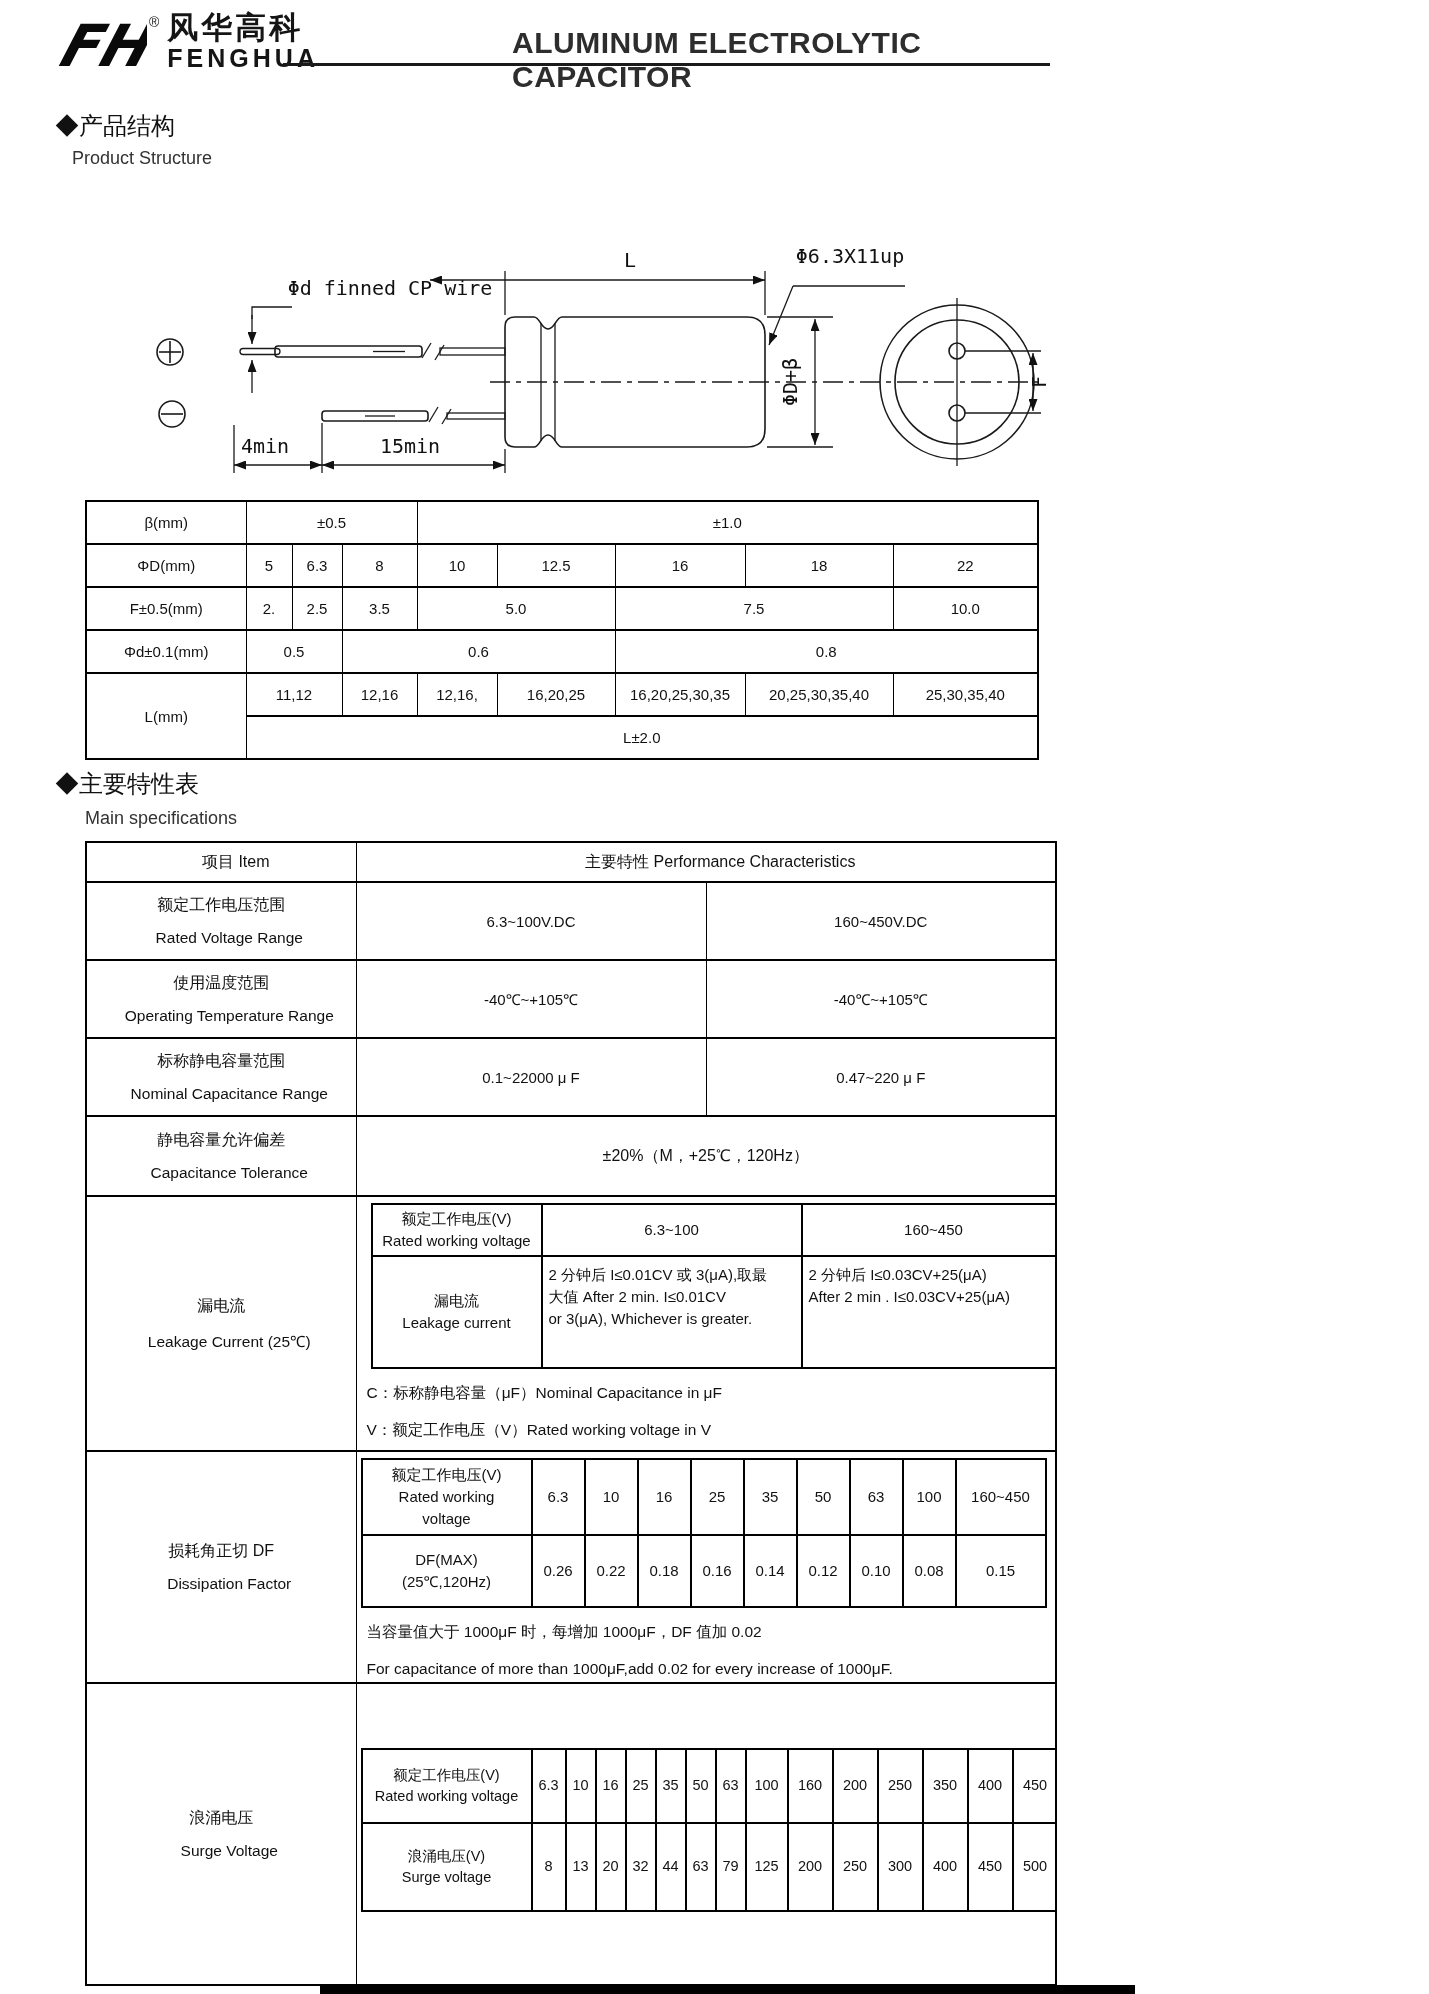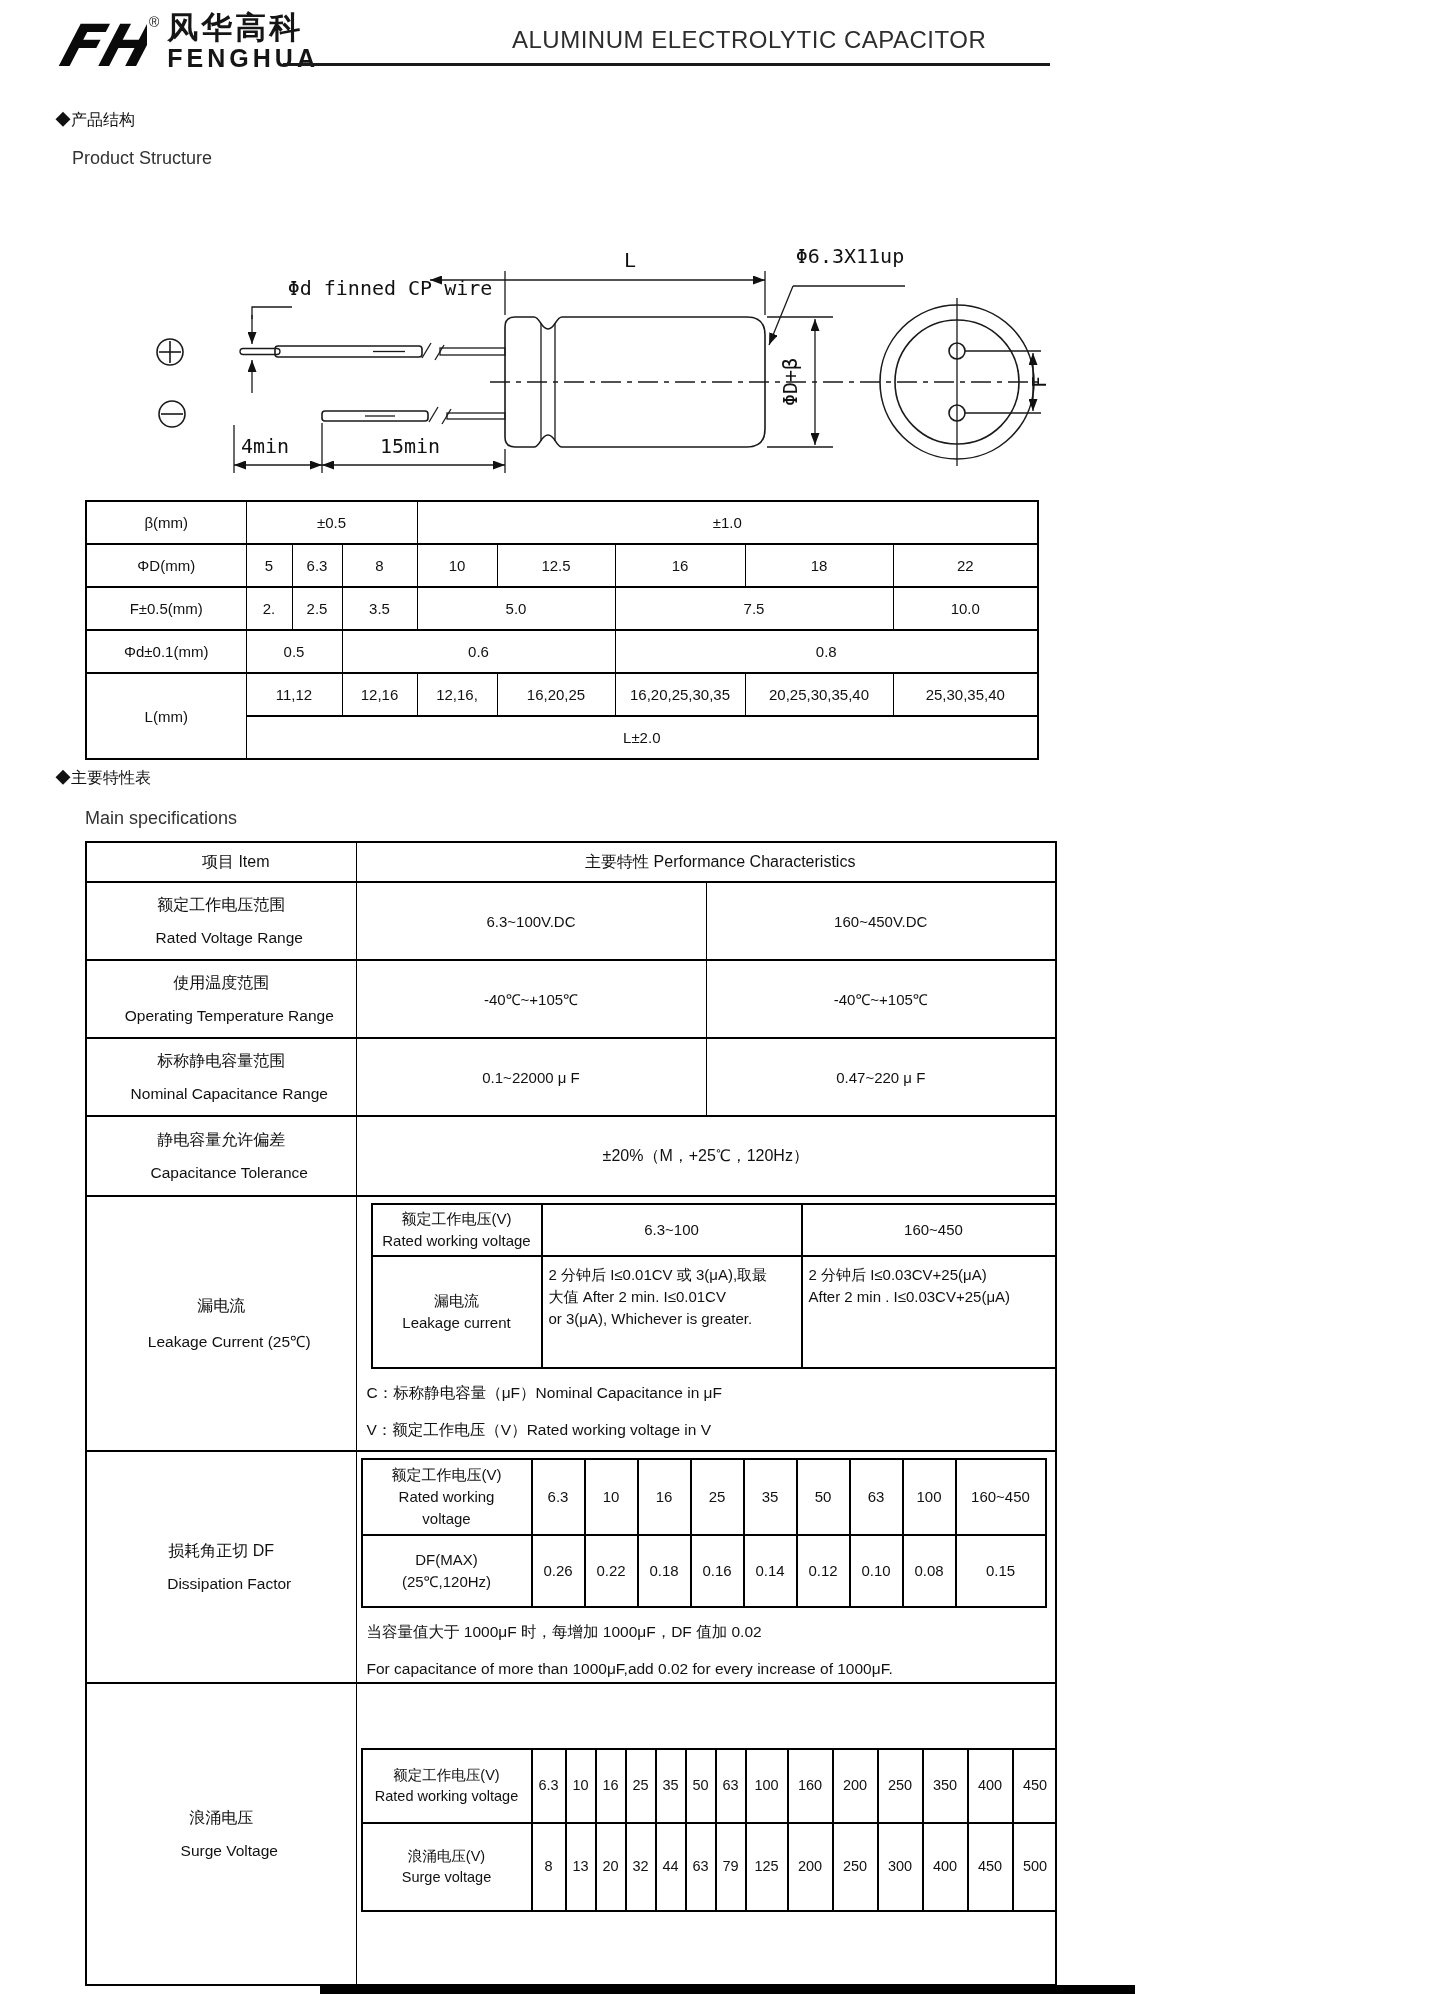--- a/index.html
+++ b/index.html
@@ -9,26 +9,26 @@
 
   .abs { position:absolute; }
 
   
   .logo-wrap { left:55px; top:12px; display:flex; align-items:flex-start; }
   .logo-mark { width:92px; height:64px; }
   .logo-reg { font-size:14px; margin:2px 2px 0 2px; }
   .logo-text { margin-left:6px; }
   .logo-cn { font-size:31px; font-weight:bold; letter-spacing:3px; line-height:1.05; }
   .logo-en { font-size:25px; font-weight:bold; letter-spacing:4px; line-height:1.1; }
-  .doc-title { left:512px; top:26px; width:540px; font-size:24px; font-weight:normal;
+  .doc-title { left:512px; top:26px; width:540px; font-size:30px; font-weight:bold;
                color:#2d2d2d; letter-spacing:0.5px; }
   .title-rule { left:283px; top:63px; width:767px; height:3px; background:#1a1a1a; }
 
   
-  .sec-title { font-size:16px; color:#111; }
+  .sec-title { font-size:24px; color:#111; }
   .sec-sub   { font-size:18px; color:#333; }
   .ps-title { left:55px; top:110px; }
   .ps-sub   { left:72px; top:148px; }
   .ms-title { left:55px; top:768px; }
   .ms-sub   { left:85px; top:808px; }
 
   
   .drawing { left:85px; top:195px; }
   .dline { stroke:#1a1a1a; stroke-width:1.6; fill:none; }
   .dthin { stroke:#1a1a1a; stroke-width:1.3; fill:none; }

